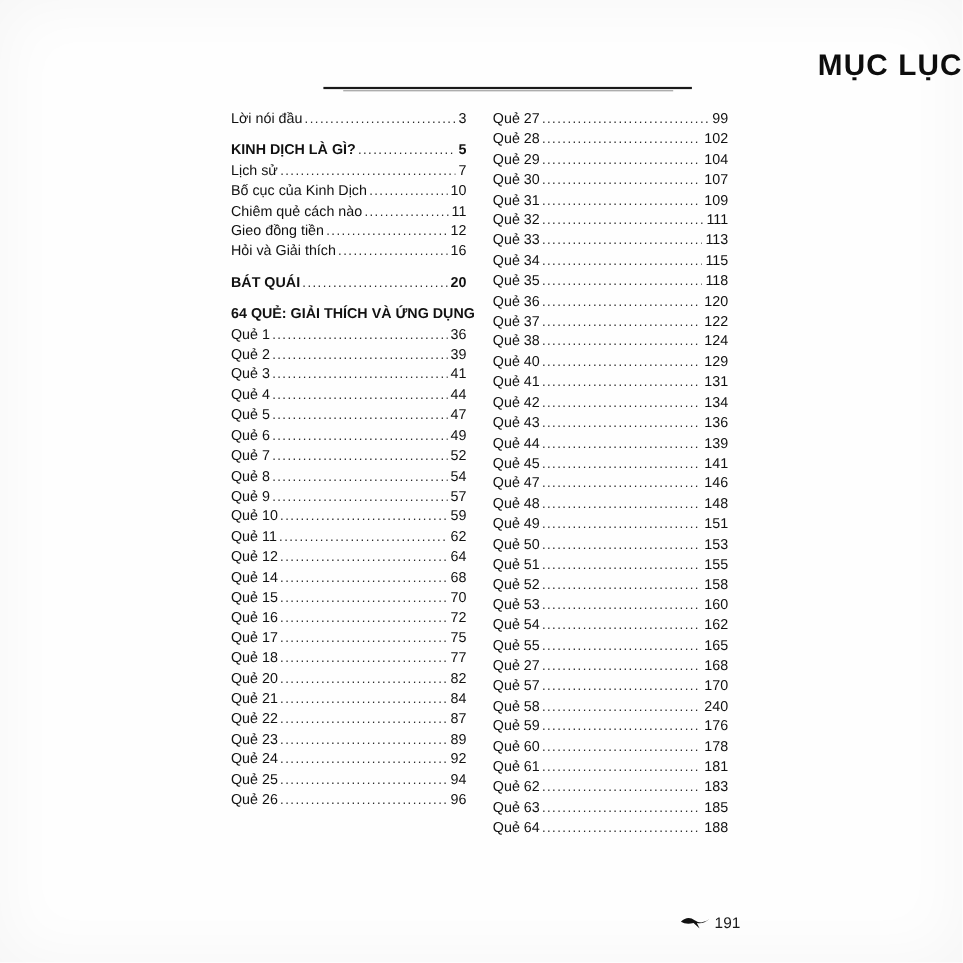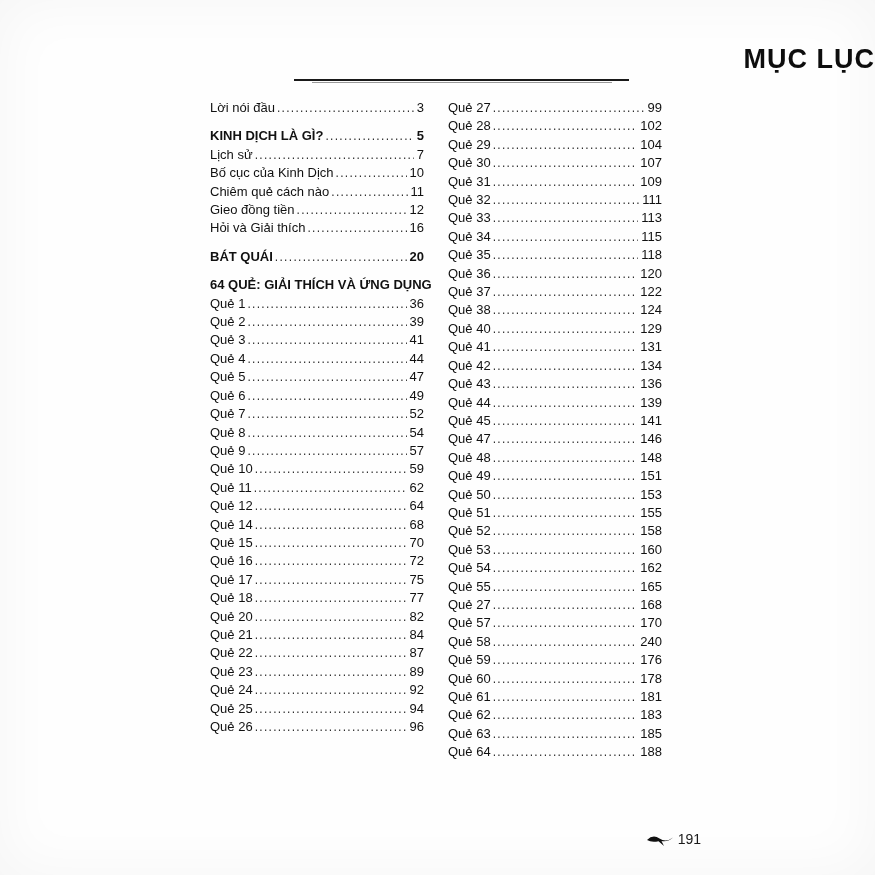--- a/index.html
+++ b/index.html
@@ -76,24 +76,24 @@
     content: "....................................................................................";
     letter-spacing: 1.3px;
     font-size: 12px;
   }
   .pageno {
     flex: 0 0 auto;
     text-align: right;
   }
   .footer {
     position: absolute;
-    right: 174px;
+    right: 202px;
     bottom: 28px;
     display: flex;
-    align-items: flex-end;
+    align-items: flex-start;
     gap: 4px;
   }
   .bird { display: inline-flex; }
   .pagenum {
     font-size: 14px;
     color: #1a1a1a;
   }
 </style>
 </head>
 <body>

